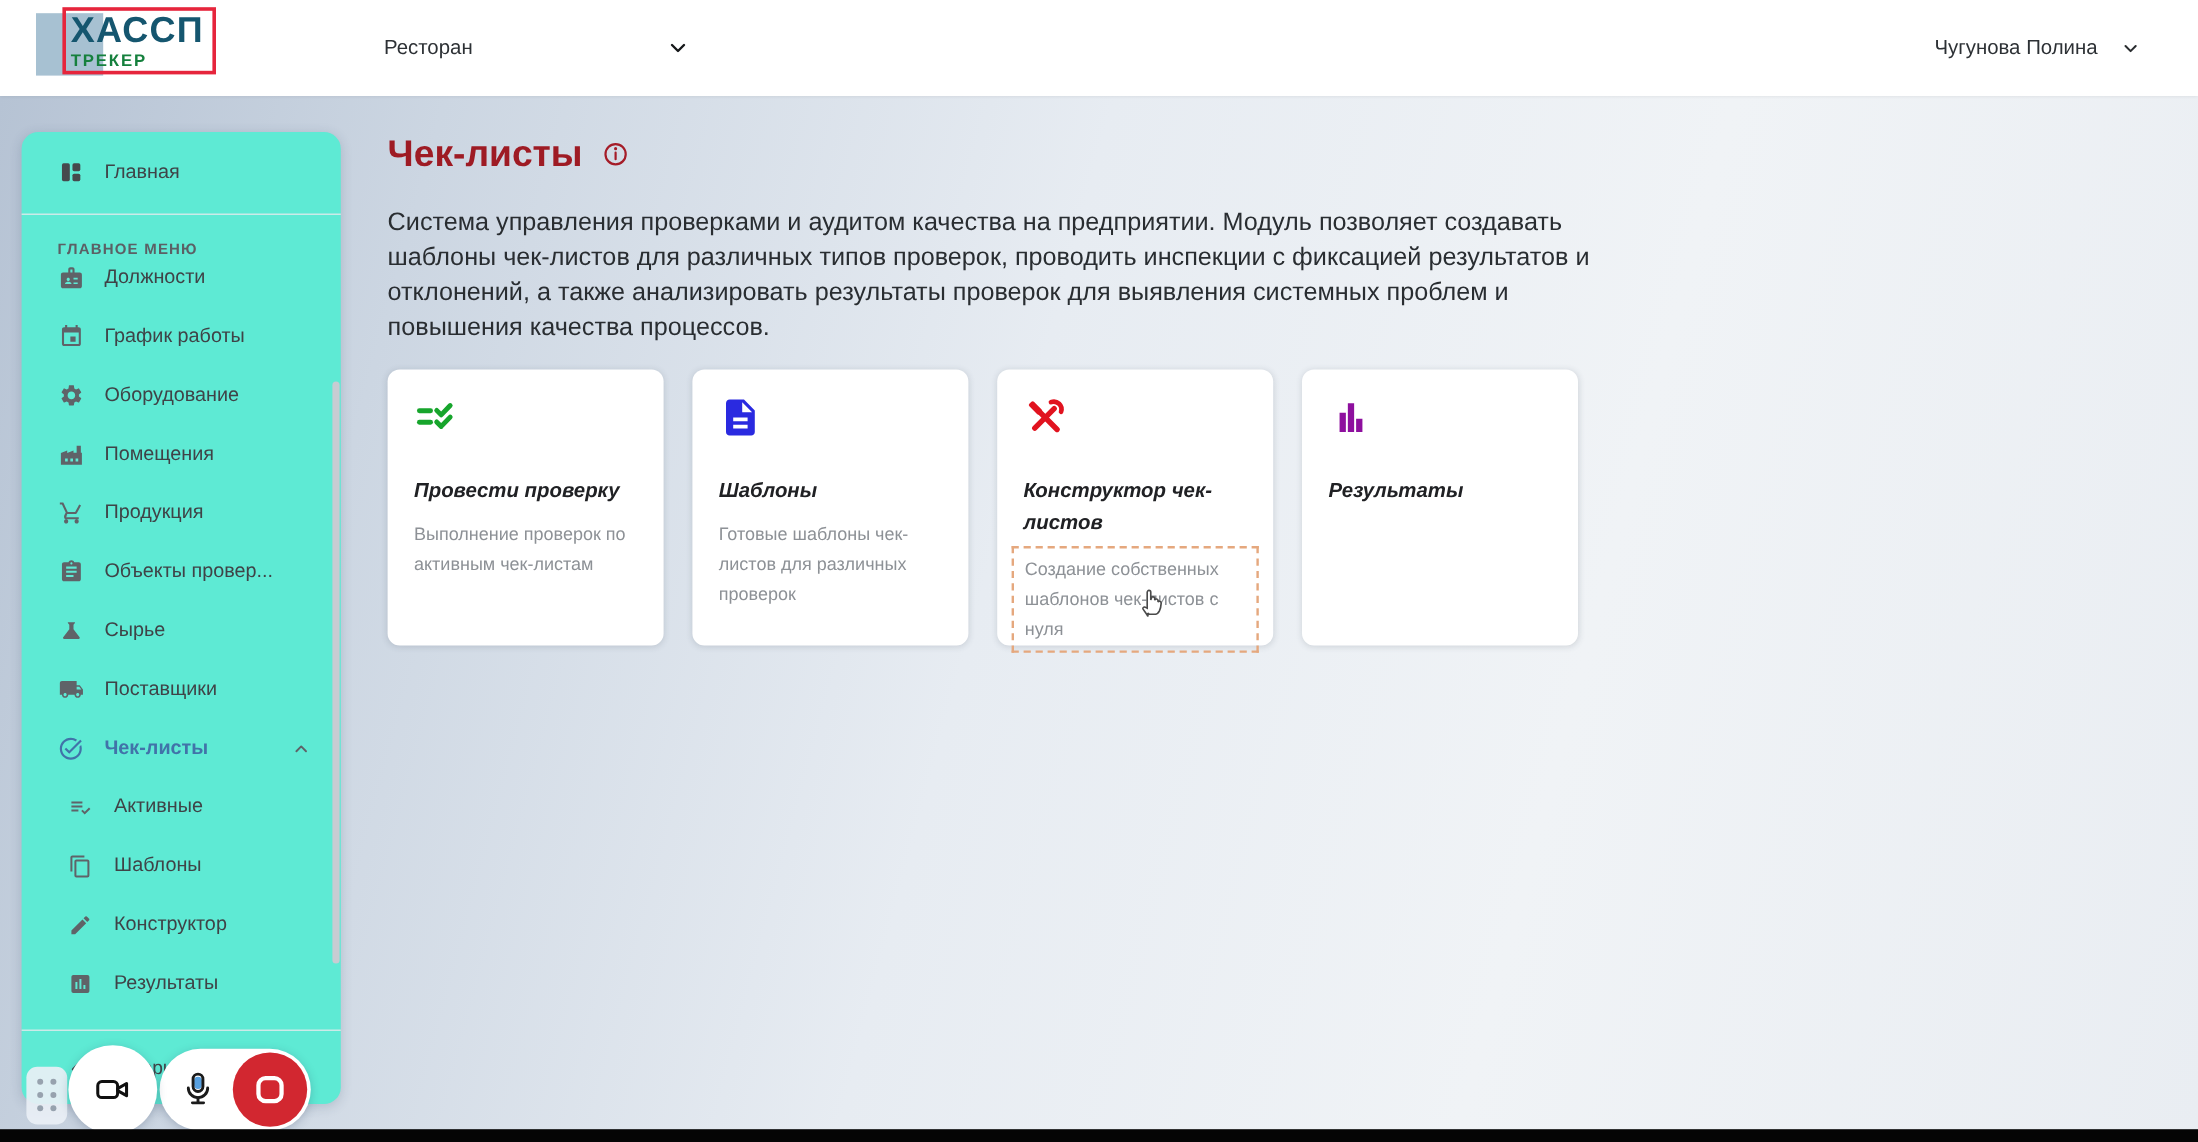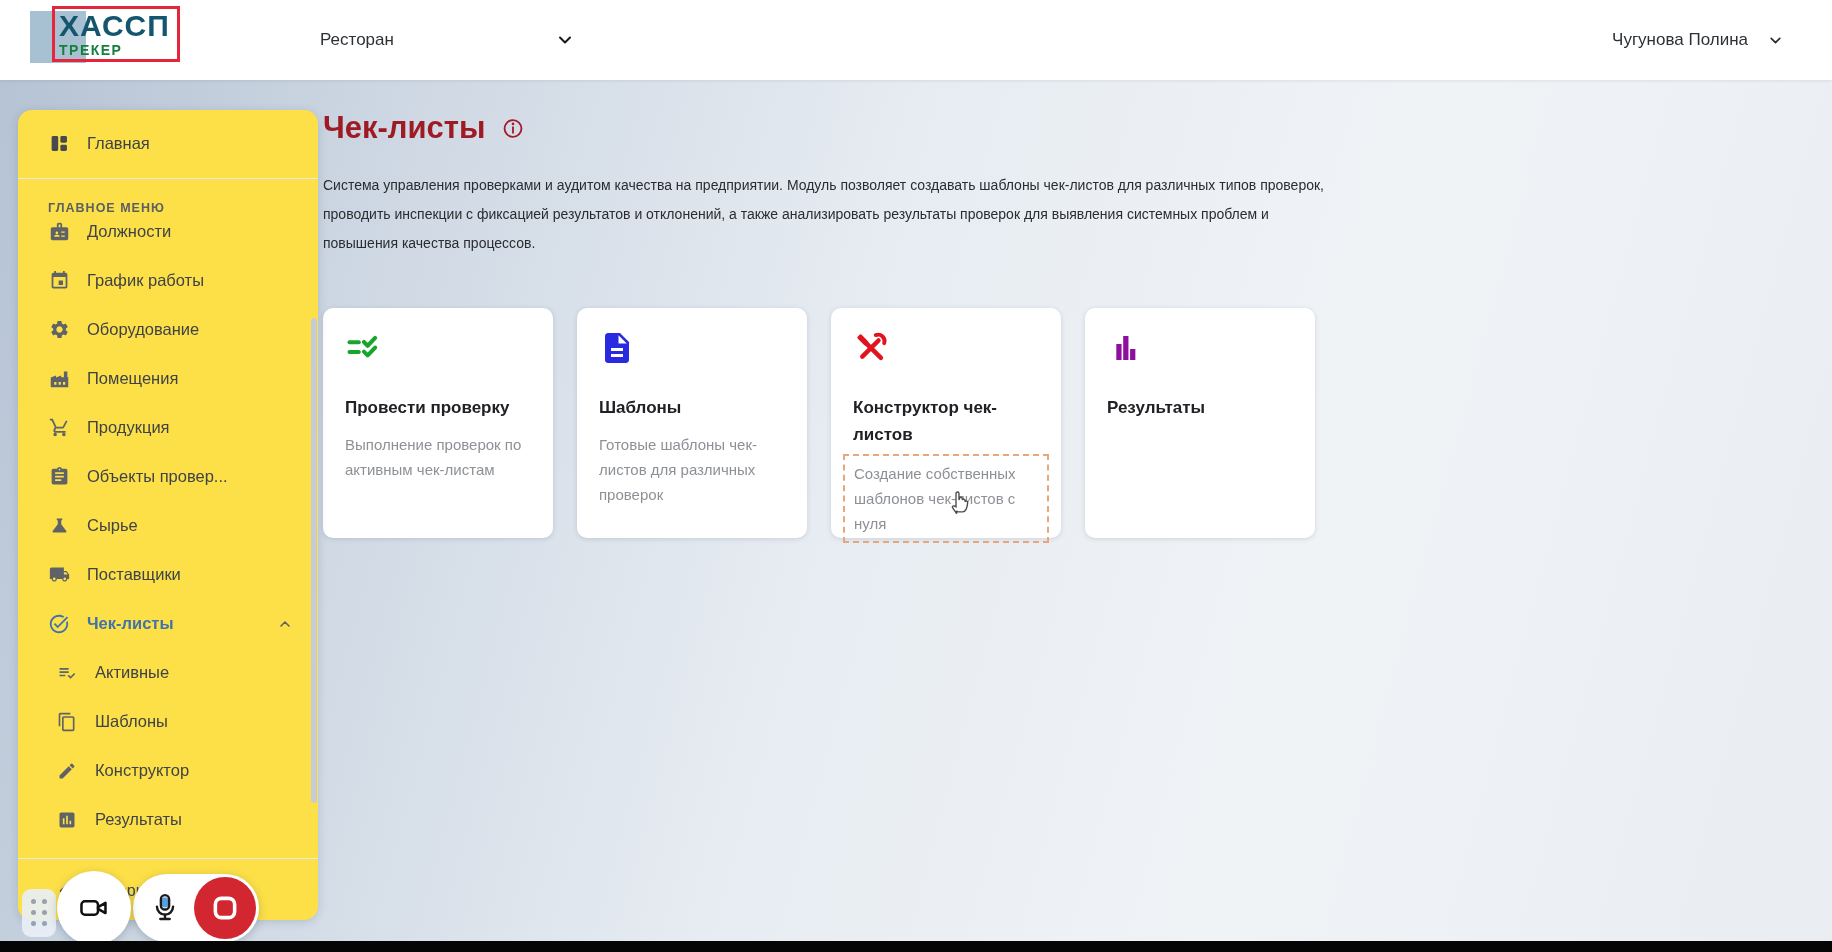--- a/index.html
+++ b/index.html
@@ -19,21 +19,21 @@
   .org-label { font-size:17px; color:#2d3135; }
   .user-menu { position:absolute; right:46px; top:0; height:80px; display:flex; align-items:center; gap:16px; cursor:pointer; }
   .user-label { font-size:17px; color:#2d3135; }
 
   
   .canvas { position:absolute; left:0; top:80px; width:1832px; height:872px;
             background:linear-gradient(105deg,#b6c3d4 0%,#ccd6e2 18%,#e7ecf2 45%,#f0f3f6 70%,#e9edf2 100%); }
   .bottom-black { position:absolute; left:0; top:941px; width:1832px; height:11px; background:#050505; z-index:90; }
 
   
-  .sidebar { position:absolute; left:18px; top:110px; width:300px; height:810px; background:#fde047;
+  .sidebar { position:absolute; left:18px; top:110px; width:266px; height:810px; background:#5eead4;
              border-radius:14px; box-shadow:0 2px 10px rgba(40,60,90,.18); z-index:30; }
   .srow { display:flex; align-items:center; height:49px; padding-left:30px; gap:17px; cursor:pointer; }
   .srow .lbl { font-size:16.5px; color:#3f4347; white-space:nowrap; }
   .home-row { height:54px; margin-top:6px; }
   .sdivider { border-top:1px solid #e8eaed; margin:8px 0 0 0; }
   .section-label { padding:22px 0 6px 30px; font-size:12.5px; font-weight:700; color:#5b6065; letter-spacing:1px; }
   .menu-scroll { position:relative; height:624px; overflow:hidden; }
   .clip-row { margin-top:-14px; }
   .sub-row { padding-left:38px; }
   .active-row .lbl { color:#4173a9; font-weight:700; }
@@ -41,27 +41,27 @@
   .chev-up { margin-left:auto; margin-right:22px; }
   .scroll-thumb { position:absolute; right:1px; top:208px; width:6px; height:485px; background:#c7ccd2; border-radius:3px; }
   .side-foot-div { position:absolute; left:0; right:0; top:748px; border-top:1px solid #e8eaed; }
   .collapse-row { position:absolute; left:0; top:756px; width:100%; height:50px; display:flex; align-items:center;
                   gap:24px; padding-left:34px; cursor:pointer; }
   .collapse-row .lbl { font-size:16px; color:#3f4347; }
 
   
   .title-row { position:absolute; left:323px; top:110px; display:flex; align-items:center; gap:16px; z-index:10; }
   .page-title { font-size:31px; font-weight:700; color:#9e1b24; }
-  .module-desc { position:absolute; left:323px; top:171px; width:1010px; font-size:14px; color:#292d31;
+  .module-desc { position:absolute; left:323px; top:171px; width:1010px; font-size:21px; color:#292d31;
                  line-height:29px; z-index:10; }
   .cards { position:absolute; left:323px; top:308px; display:flex; gap:24px; z-index:10; }
   .card { width:230px; height:230px; background:#fff; border-radius:10px; box-shadow:0 1px 5px rgba(50,60,80,.16);
           padding:22px; cursor:pointer; }
   .card-icon { width:36px; height:36px; }
-  .card-title { margin-top:24px; font-size:17px; font-weight:700; color:#202124; line-height:27px; }
+  .card-title { margin-top:24px; font-size:17px; font-weight:700; color:#202124; line-height:27px;font-style:italic; }
   .card-desc { margin-top:11px; font-size:15px; color:#8d9196; line-height:25px; }
   .highlight-box { border:2px dashed #e5a87e; margin:6px -10px 0 -10px; padding:5px 9px; }
   .highlight-box .card-desc { margin-top:0; }
 
   
   .cursor { position:absolute; left:946px; top:484px; z-index:95; }
 
   
   .drag-handle { position:absolute; left:22px; top:889px; width:34px; height:48px; border-radius:9px;
                  background:rgba(233,239,245,.92); z-index:40; display:grid; grid-template-columns:repeat(2,6px);

